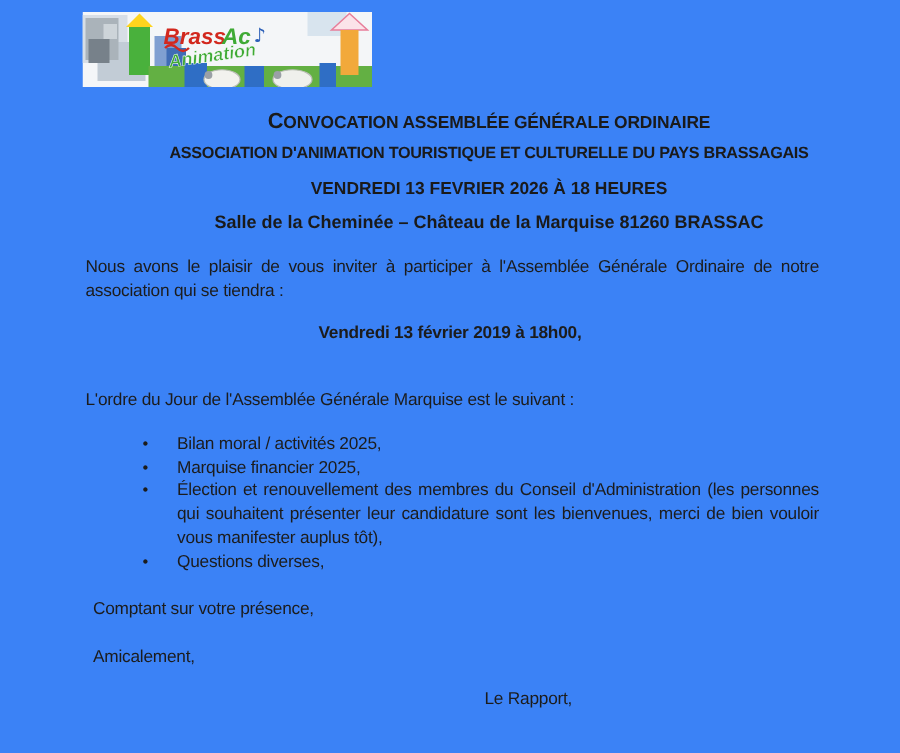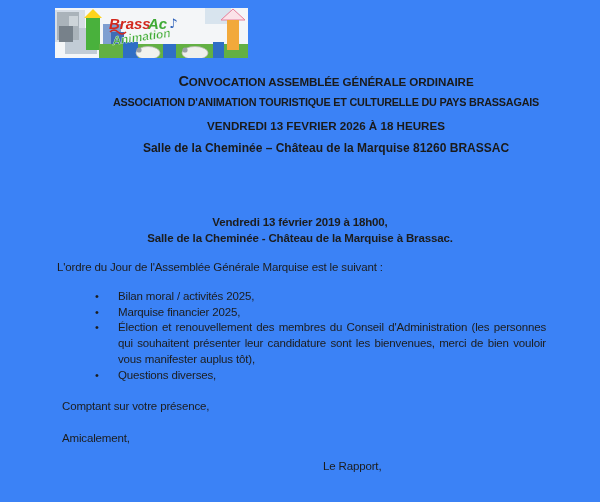--- a/index.html
+++ b/index.html
@@ -134,24 +134,24 @@
     <text x="93" y="21" font-family="Liberation Sans, sans-serif" font-size="15" font-weight="bold" font-style="italic" fill="#3faa35">Ac</text>
     <text x="114" y="20" font-family="DejaVu Sans, sans-serif" font-size="13" font-weight="bold" fill="#2b5fb8">♪</text>
     <text x="58" y="37" font-family="Liberation Sans, sans-serif" font-size="12" font-weight="bold" font-style="italic" fill="#3faa35" stroke="#ffffff" stroke-width="0.3" transform="rotate(-8 58 37)">Animation</text>
   </svg>
 
   <div class="abs center-line h1">CONVOCATION ASSEMBLÉE GÉNÉRALE ORDINAIRE</div>
   <div class="abs center-line h2">ASSOCIATION D'ANIMATION TOURISTIQUE ET CULTURELLE DU PAYS BRASSAGAIS</div>
   <div class="abs center-line h3">VENDREDI 13 FEVRIER 2026 À 18 HEURES</div>
   <div class="abs center-line h4">Salle de la Cheminée – Château de la Marquise 81260 BRASSAC</div>
 
+  <div class="abs bodytext intro">Nous avons le plaisir de vous inviter à participer à l'Assemblée Générale Ordinaire de notre association qui se tiendra :</div>
 
   <div class="abs bodytext event-block">
     <div>Vendredi 13 février 2019 à 18h00,</div>
-    <div>Salle de la Cheminée - Château de la Marquise  à Brassac.</div>
   </div>
 
   <div class="abs bodytext agenda-intro">L'ordre du Jour de l'Assemblée Générale Marquise est le suivant :</div>
 
   <div class="abs bodytext agenda-list">
     <div class="agenda-item">
       <span class="bullet">•</span>
       <span class="item-text">Bilan moral / activités 2025,</span>
     </div>
     <div class="agenda-item">

